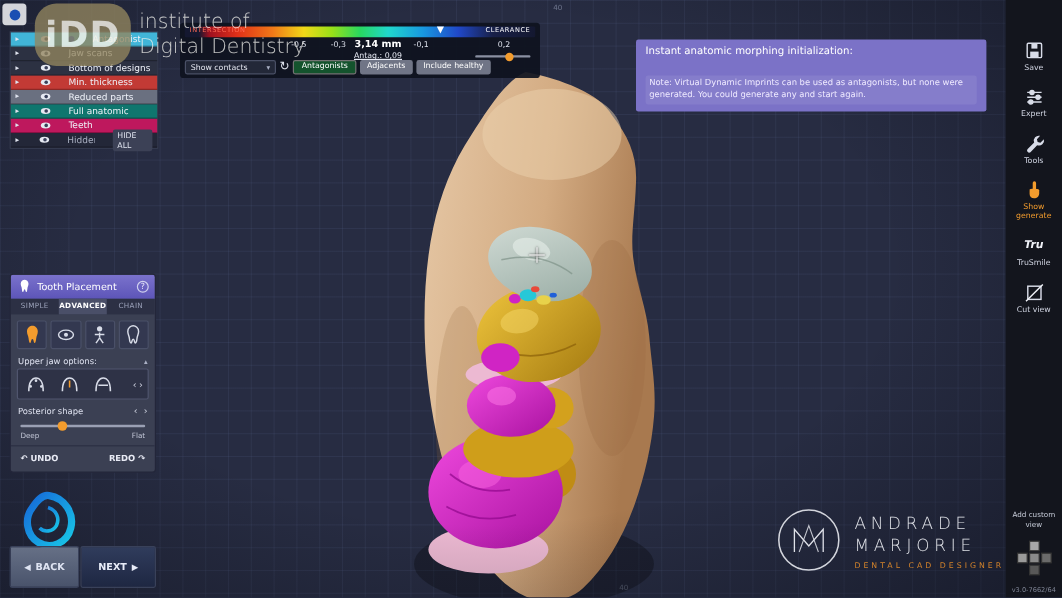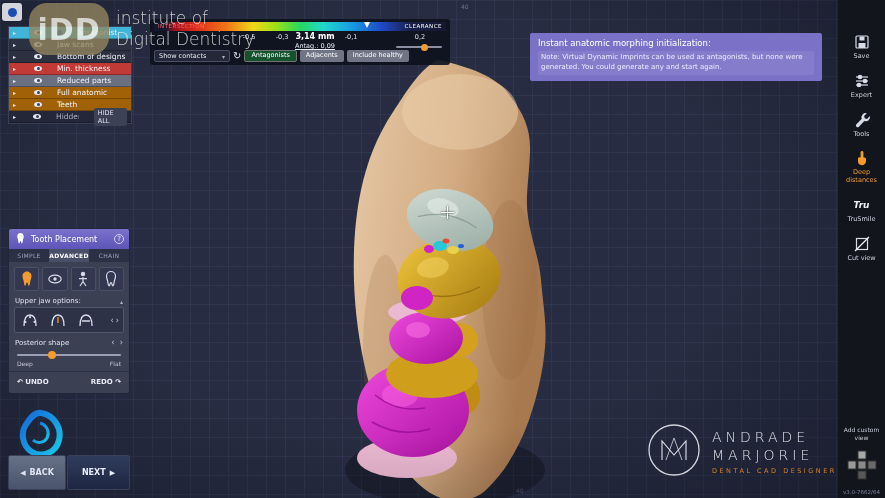--- a/index.html
+++ b/index.html
@@ -30,22 +30,22 @@
   .corner-badge i { width:9px; height:9px; border-radius:50%; background:#1a57c8; display:block; }
   .idd-square { width:80px; height:52px; background:rgba(146,134,94,0.92); border-radius:18px; display:flex; align-items:center; justify-content:center; }
   .idd-square span { font-size:30px; font-weight:bold; color:#f4f1e6; letter-spacing:1px; }
   .idd-text { padding-top:5px; line-height:1.25; }
   .idd-text div { font-size:17px; color:rgba(240,240,235,0.92); font-weight:300; }
 
   
   .legend { position:absolute; left:8px; top:26px; width:124px; background:rgba(26,30,46,0.88); border:1px solid #3a4056; font-size:7.5px; z-index:10; }
   .lrow { display:flex; align-items:center; gap:15px; height:12px; padding:0 4px; border-bottom:1px solid rgba(0,0,0,0.28); cursor:pointer; color:#eef1f8; }
   .lr0 { background:#41b5d8; } .lr1 { background:#2c3142; } .lr2 { background:#2c3142; }
-  .lr3 { background:#c23a35; } .lr4 { background:#6a7080; } .lr5 { background:#a16207; }
-  .lr6 { background:#a16207; } .lr7 { background:#232738; color:#aab0c2; }
+  .lr3 { background:#c23a35; } .lr4 { background:#6a7080; } .lr5 { background:#0f766e; }
+  .lr6 { background:#be185d; } .lr7 { background:#232738; color:#aab0c2; }
   .lrow .arr { width:6px; font-size:6px; color:#dfe3ee; }
   .eye { width:8px; height:5px; background:#e6e9f2; border-radius:50%; position:relative; flex:0 0 auto; }
   .eye::after { content:""; position:absolute; left:2.5px; top:1px; width:3px; height:3px; background:#39405a; border-radius:50%; }
   .swatch-dot { width:5px; height:5px; border-radius:50%; background:#1a57c8; flex:0 0 auto; }
   .hideall { margin-left:auto; background:#3c4156; border-radius:2px; padding:1px 4px; font-size:6.5px; color:#dfe3ee; cursor:pointer; }
   .lrow .lbl { white-space:nowrap; overflow:hidden; }
 
   
   .distpanel { position:absolute; left:150px; top:19px; width:300px; height:46px; background:rgba(14,18,30,0.92); border-radius:3px; z-index:9; }
   .grad { position:absolute; left:4px; right:4px; top:3px; height:9px; border-radius:1px;
@@ -62,21 +62,21 @@
   .dist-controls { position:absolute; left:4px; bottom:3px; display:flex; gap:3px; align-items:center; }
   .dd { width:76px; height:12px; background:#232838; border:1px solid #4a5066; border-radius:2px; font-size:6.5px; display:flex; align-items:center; padding:0 4px; gap:2px; cursor:pointer; color:#e4e7f0; }
   .dd .caret { margin-left:auto; font-size:6px; color:#aab0c4; }
   .refresh { font-size:10px; color:#dfe3ee; cursor:pointer; line-height:12px; }
   .dbtn { height:12px; line-height:11px; padding:0 6px; font-size:6.5px; background:#707586; border-radius:2px; color:#fff; cursor:pointer; white-space:nowrap; }
   .dbtn.primary { background:#14532d; border:1px solid #737373; line-height:9px; }
 
   
   .notif { position:absolute; left:530px; top:33px; width:292px; background:#7b72c7; border-radius:2px; padding:5px 8px 6px; z-index:8; }
   .notif .title { font-size:8.5px; color:#ffffff; }
-  .notif .body { font-size:7px; color:#efeaff; margin-top:3px; line-height:1.4; background:rgba(255,255,255,0.08); padding:2px 3px; border-radius:2px; }
+  .notif .body { font-size:7px; color:#efeaff; margin-top:15px; line-height:1.4; background:rgba(255,255,255,0.08); padding:2px 3px; border-radius:2px; }
 
   
   .sidebar { position:absolute; right:0; top:0; width:47px; height:498px; background:#13151d; display:flex; flex-direction:column; align-items:center; padding-top:28px; z-index:15; }
   .side-item { width:100%; display:flex; flex-direction:column; align-items:center; padding:5px 0 6px; cursor:pointer; }
   .side-item .ic { height:18px; display:flex; align-items:center; justify-content:center; }
   .side-item .lbl { font-size:6.5px; color:#cfd3e0; margin-top:2px; text-align:center; line-height:1.2; padding:0 1px; }
   .side-item.active .lbl { color:#f39c2d; }
   .tru-text { font-size:9px; font-weight:bold; font-style:italic; color:#f0f2f8; }
   .side-bottom { margin-top:auto; display:flex; flex-direction:column; align-items:center; padding-bottom:3px; }
   .addview { font-size:6px; color:#c8cdda; text-align:center; width:42px; line-height:1.3; cursor:pointer; }
@@ -317,21 +317,21 @@
     </span>
     <span class="lbl">Tools</span>
   </div>
   <div class="side-item active">
     <span class="ic">
       <svg width="18" height="18" viewBox="0 0 18 18">
           <rect x="7.6" y="2" width="2.8" height="8" rx="1.4" fill="#f39c2d"></rect>
           <path d="M5 9 c0 -1 8 -1 8 0.5 v2.5 c0 2.6 -1.8 4.2 -4.2 4.2 c-2.2 0 -3.8 -1.4 -3.8 -3.6 Z" fill="#f39c2d"></path>
         </svg>
     </span>
-    <span class="lbl">Deep distances</span>
+    <span class="lbl">Show generate</span>
   </div>
   <div class="side-item">
     <span class="ic">
         <span class="tru-text">Tru</span>
       </span>
     <span class="lbl">TruSmile</span>
   </div>
   <div class="side-item">
     <span class="ic">
       <svg width="18" height="18" viewBox="0 0 18 18">

